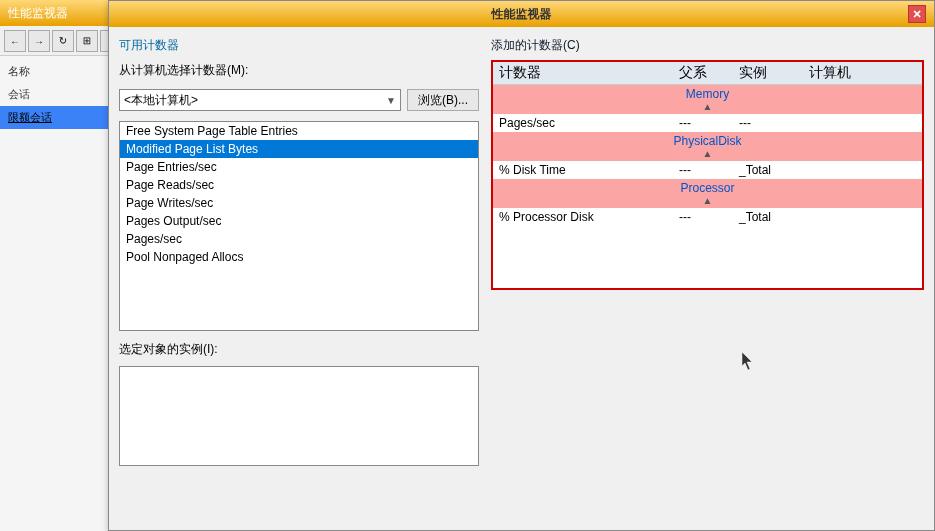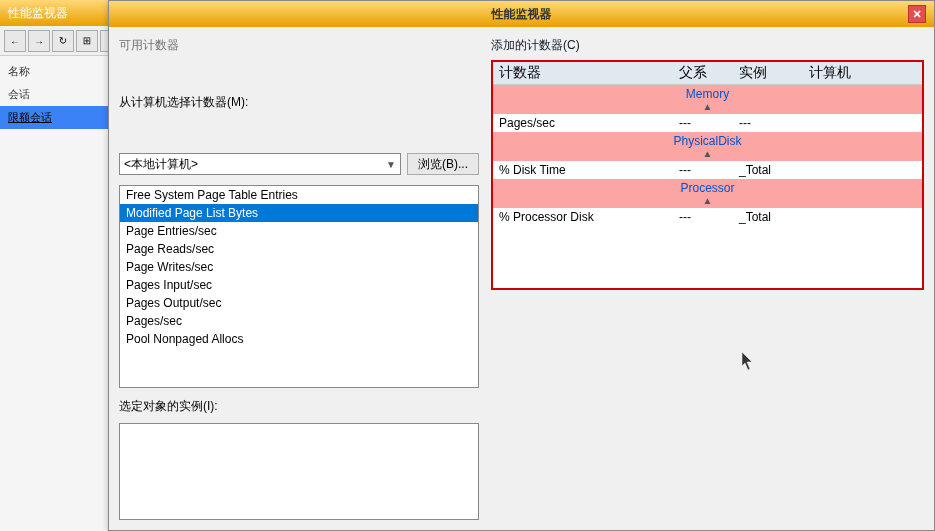--- a/index.html
+++ b/index.html
@@ -148,30 +148,29 @@
     .left-panel {
       width: 360px;
       display: flex;
       flex-direction: column;
       gap: 6px;
       flex-shrink: 0;
     }
 
     .section-label {
       font-size: 12px;
-      color: #737373;
+      color: #0369a1;
       margin-bottom: 2px;
     }
 
     .computer-select-row {
       display: flex;
       align-items: center;
       gap: 6px;
       margin-bottom: 4px;
-      margin-top: 32px;
     }
 
     .computer-select-label {
       font-size: 12px;
       color: #000;
       white-space: nowrap;
     }
 
     .computer-dropdown {
       flex: 1;
@@ -380,21 +379,20 @@
           <button class="browse-btn">浏览(B)...</button>
         </div>
 
         <div class="counter-list-container">
 
         <div class="counter-list-item">Free System Page Table Entries</div>
             <div class="counter-list-item selected">Modified Page List Bytes</div>
             <div class="counter-list-item">Page Entries/sec</div>
             <div class="counter-list-item">Page Reads/sec</div>
             <div class="counter-list-item">Page Writes/sec</div>
-            <div class="counter-list-item">Pages Input/sec</div>
             <div class="counter-list-item">Pages Output/sec</div>
             <div class="counter-list-item">Pages/sec</div>
             <div class="counter-list-item">Pool Nonpaged Allocs</div>
           </div>
 
         <div class="instance-label">选定对象的实例(I):</div>
 
         <div class="instance-list-container">
         </div>
       </div>

